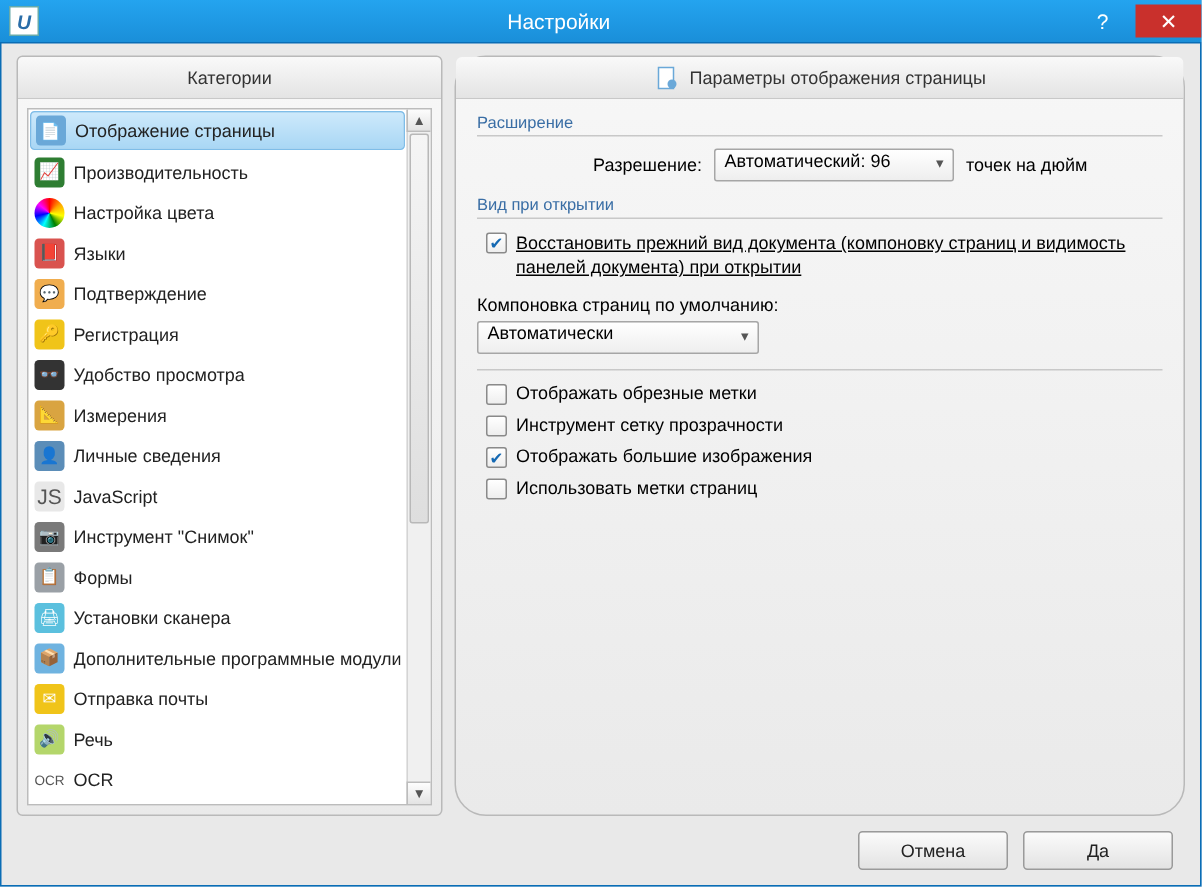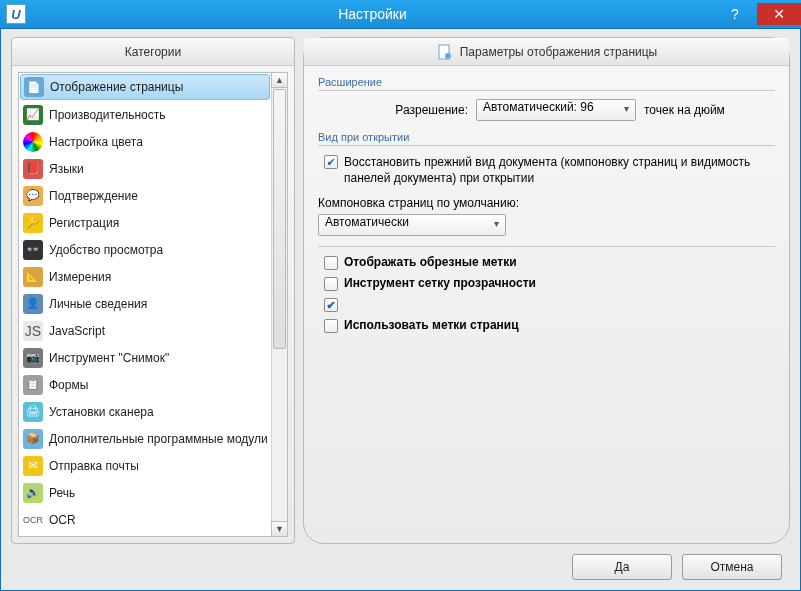--- a/index.html
+++ b/index.html
@@ -158,57 +158,58 @@
             </div>
             <span>точек на дюйм</span>
           </div>
         </div>
 
         <div class="group">
           <div class="group-title">Вид при открытии</div>
           <div class="group-sep"></div>
           <div class="chk checked" style="margin:2px 0 10px 6px;">
             <div class="box"></div>
-            <span style="line-height:1.35;">Восстановить прежний вид документа (компоновку страниц и видимость панелей документа) при открытии</span>
+            <span style="line-height:1.35;text-decoration:underline;">Восстановить прежний вид документа (компоновку страниц и видимость панелей документа) при открытии</span>
           </div>
           <div class="twocol">
             <div>
               <div style="margin-bottom:4px;">Компоновка страниц по умолчанию:</div>
               <div class="select" style="width:188px;">
                   <span>Автоматически</span>
                 </div>
             </div>
           </div>
         </div>
 
         <div class="group">
           <div class="group-sep"></div>
-          <div class="twocol" style="margin-left:6px;font-weight:bold;">
+          <div class="twocol" style="margin-left:6px;">
             <div class="chk">
                 <div class="box"></div>
                 <span>Отображать обрезные метки</span>
               </div>
             <div class="chk">
                 <div class="box"></div>
                 <span>Инструмент сетку прозрачности</span>
               </div>
             <div class="chk checked">
                 <div class="box"></div>
+                <span>Отображать большие изображения</span>
               </div>
             <div class="chk">
                 <div class="box"></div>
                 <span>Использовать метки страниц</span>
               </div>
           </div>
         </div>
       </div>
     </div>
   </div>
 
   <div class="buttons">
     <div class="btn">
+        <span>Отмена</span>
+      </div>
+    <div class="btn">
         <span>Да</span>
-      </div>
-    <div class="btn">
-        <span>Отмена</span>
       </div>
   </div>
 </div>
 
 </body></html>

